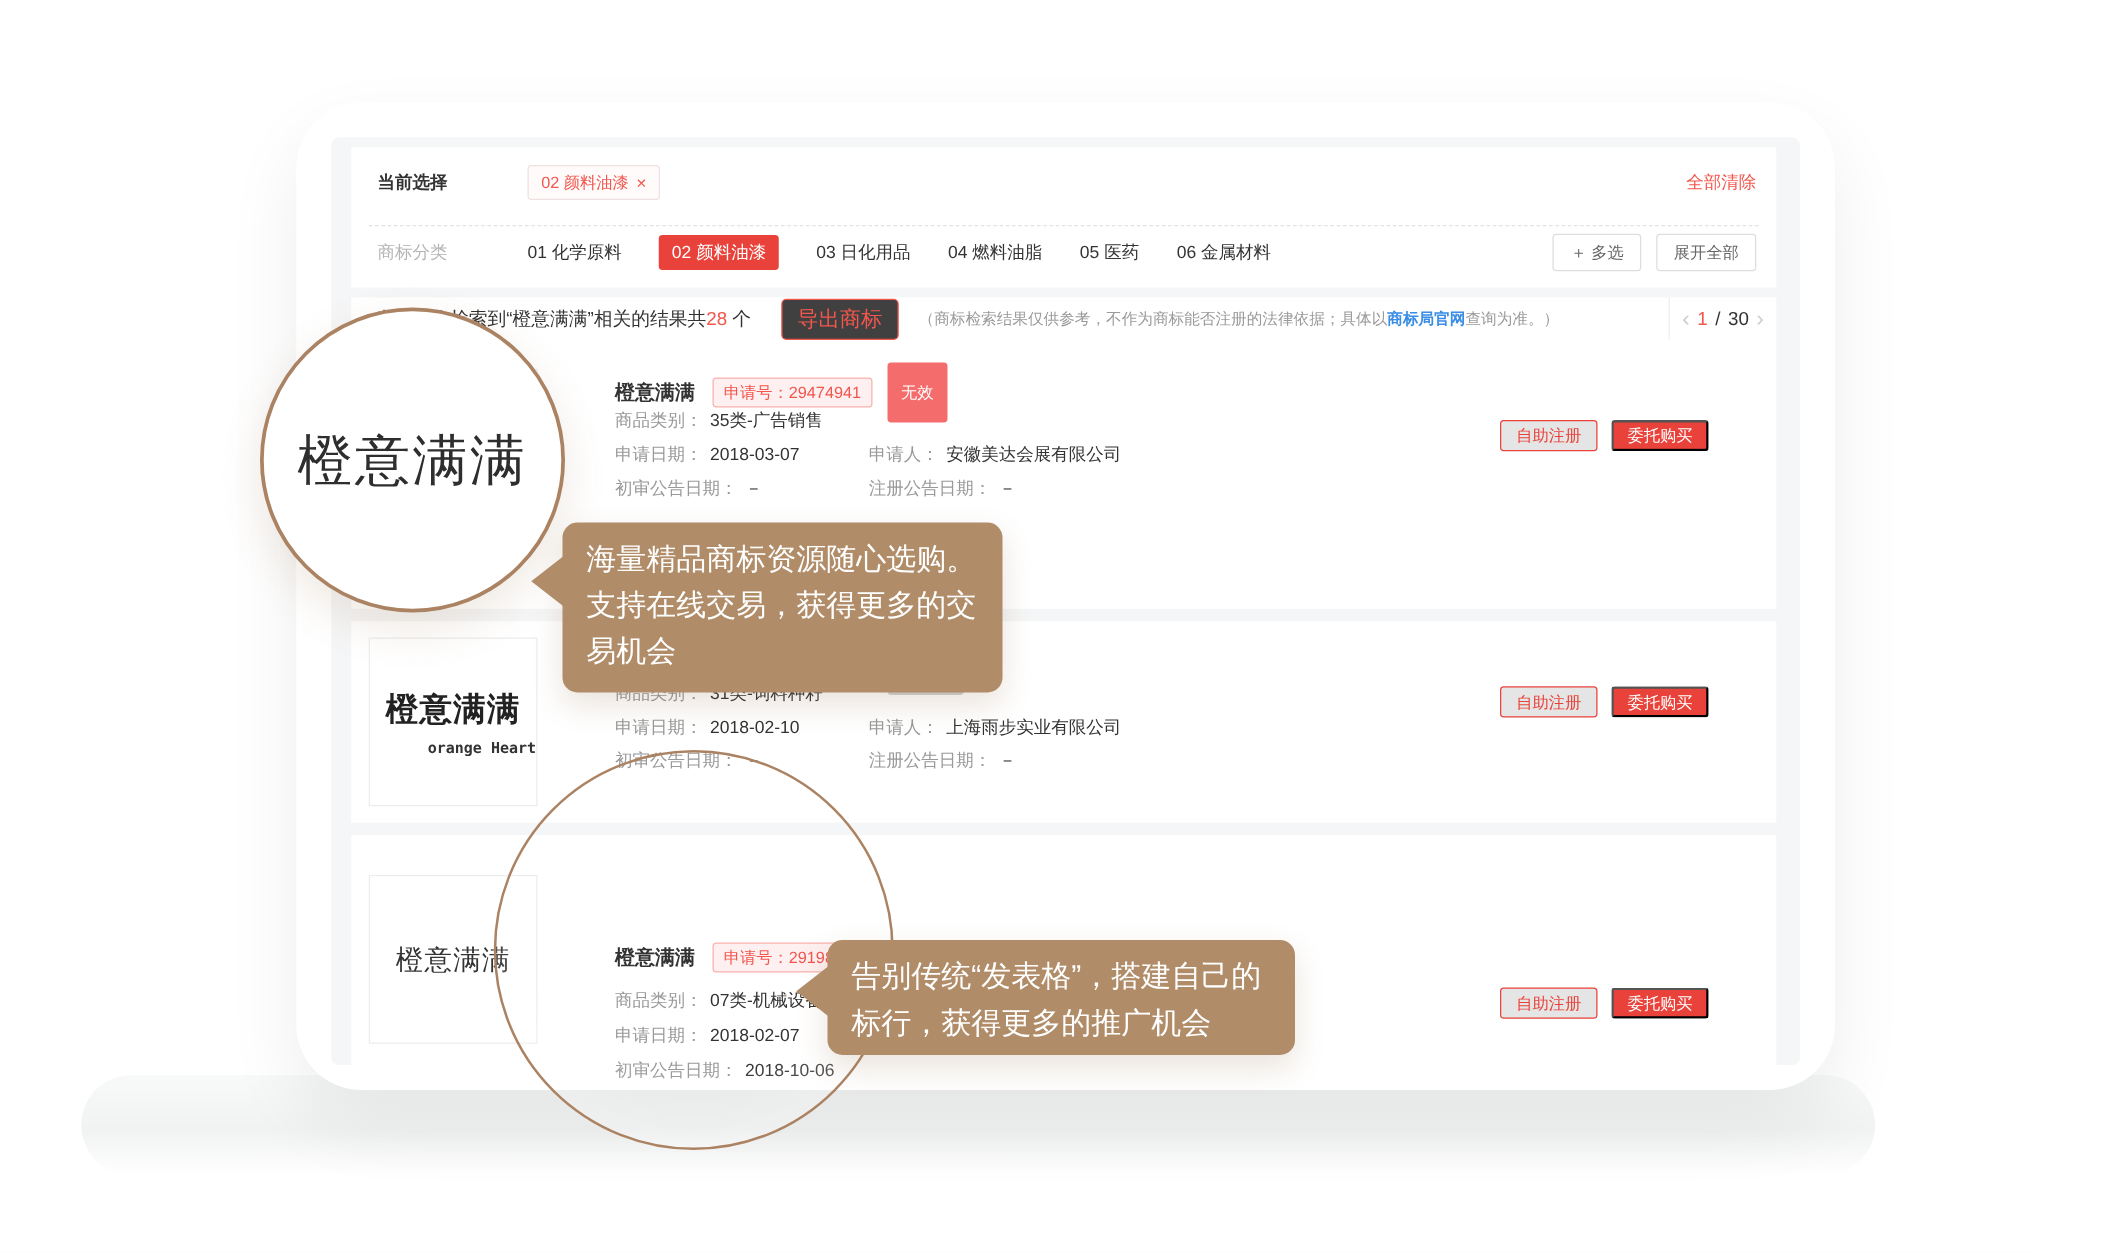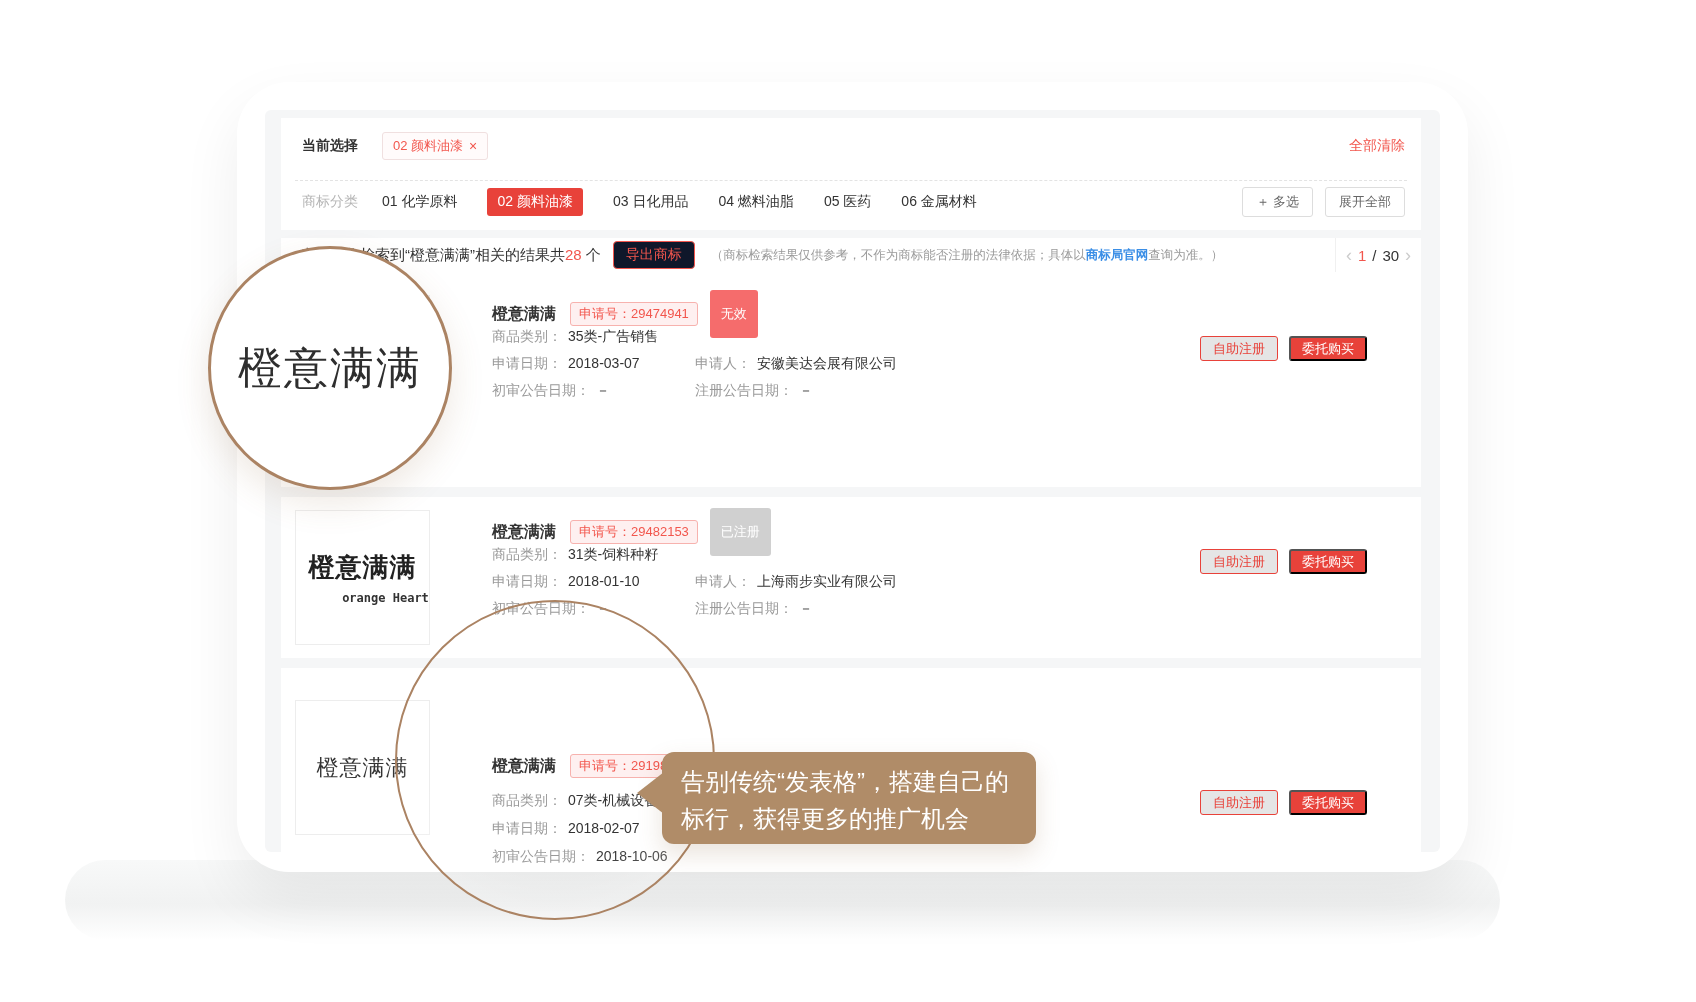--- a/index.html
+++ b/index.html
@@ -19,21 +19,21 @@
   
   .bezel{position:absolute;left:237px;top:82px;width:1231px;height:790px;z-index:1;
     background:#fff;border-radius:52px;box-shadow:0 26px 60px rgba(0,0,0,.07);}
   .inner{position:absolute;left:28px;top:28px;width:1175px;height:742px;
     background:var(--pagebg);border-radius:6px;}
 
   .panel{position:absolute;background:#fff;}
 
   
   .filter{left:16px;top:8px;width:1140px;height:112px;}
-  .filter-row{position:absolute;left:21px;right:16px;height:40px;display:flex;align-items:center;}
+  .filter-row{position:absolute;left:21px;right:16px;height:40px;display:flex;align-items:center;gap:40px;}
   .filter-row.one{top:8px;}
   .filter-row.two{top:64px;}
   .dash{position:absolute;left:14px;right:14px;top:62px;border-top:1px dashed #e3e3e3;}
   .flabel{font-size:14px;font-weight:bold;color:#333;}
   .flabel.gray{color:#b5b5b5;font-weight:normal;}
   .sel-tag{margin-left:24px;display:inline-flex;align-items:center;gap:6px;
     border:1px solid #f0e0e0;background:#fffbfb;color:var(--red);
     font-size:13px;padding:4px 10px;border-radius:3px;}
   .sel-tag .x{font-size:14px;line-height:1;cursor:pointer;}
   .clear-all{margin-left:auto;color:var(--red);font-size:14px;cursor:pointer;}
@@ -41,22 +41,22 @@
   .cat{cursor:pointer;white-space:nowrap;}
   .cat.active{background:var(--brand);color:#fff;padding:5px 10px;border-radius:3px;}
   .fbtns{margin-left:auto;display:flex;gap:12px;}
   .fbtn{border:1px solid #ddd;background:#fff;color:#666;font-size:13px;
     padding:5px 13px;border-radius:3px;cursor:pointer;white-space:nowrap;}
 
   
   .rhead{left:16px;top:128px;width:1054px;height:34px;display:flex;align-items:center;}
   .summary{margin-left:19px;font-size:15px;white-space:nowrap;}
   .summary b{color:var(--red);font-weight:normal;}
-  .export{margin-left:12px;border:1px solid var(--red);color:var(--red);background:#0f172a;
-    font-size:14px;padding:4px 12px;border-radius:4px;cursor:pointer;white-space:nowrap;}
+  .export{margin-left:24px;border:1px solid var(--red);color:var(--red);background:#404040;
+    font-size:17px;padding:4px 12px;border-radius:4px;cursor:pointer;white-space:nowrap;}
   .disclaimer{margin-left:16px;font-size:12.5px;color:#9a9a9a;white-space:nowrap;}
   .disclaimer a{color:var(--link);text-decoration:none;font-weight:bold;}
   .pager{left:1070px;top:128px;width:86px;height:34px;display:flex;align-items:center;
     justify-content:center;gap:6px;font-size:15px;border-left:1px solid #f0f0f0;}
   .pager .chev{color:#ccc;font-size:18px;cursor:pointer;line-height:1;}
   .pager .cur{color:var(--red);}
   .pager .tot{color:#333;}
 
   
   .row{left:16px;width:1140px;}
@@ -185,21 +185,21 @@
           <span class="mark-sub">orange Heart</span>
         </div>
         <div class="dcol">
           <div class="titleline" style="top:11px;">
             <span class="tname">橙意满满</span>
             <span class="appno"><span>申请号：</span><span>29482153</span></span>
             <span class="status registered">已注册</span>
           </div>
           <div class="dline" style="top:49px;"><span class="lb">商品类别：</span><span class="vl">31类-饲料种籽</span></div>
           <div class="dline" style="top:76px;">
-            <span class="lb">申请日期：</span><span class="vl">2018-01-10</span>
+            <span class="lb">申请日期：</span><span class="vl">2018-02-10</span>
             <span class="col2"><span class="lb">申请人：</span><span class="vl">上海雨步实业有限公司</span></span>
           </div>
           <div class="dline" style="top:103px;">
             <span class="lb">初审公告日期：</span><span class="vl">－</span>
             <span class="col2"><span class="lb">注册公告日期：</span><span class="vl">－</span></span>
           </div>
         </div>
         <div class="rbtns" style="top:52px;">
           <button class="btn outline">自助注册</button>
           <button class="btn fill">委托购买</button>
@@ -226,17 +226,21 @@
       </div>
 
     </div>
   </div>
 
   <div class="circle c1">
     <span class="big">橙意满满</span>
   </div>
   <div class="circle c2"></div>
 
+  <div class="tip tip1">
+    <span class="arrow"></span>
+    <span>海量精品商标资源随心选购。支持在线交易，获得更多的交易机会</span>
+  </div>
   <div class="tip tip2">
     <span class="arrow"></span>
     <span>告别传统“发表格”，搭建自己的标行，获得更多的推广机会</span>
   </div>
 </div>
 
 </body></html>

